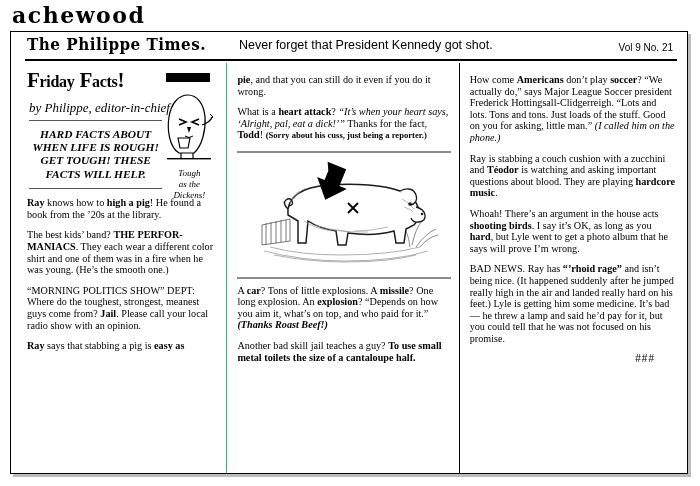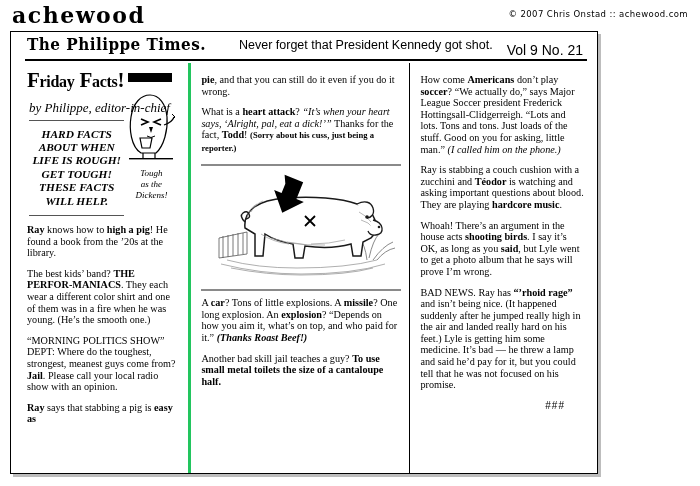--- a/index.html
+++ b/index.html
@@ -39,21 +39,21 @@
     font-size: 8.5px;
     letter-spacing: .4px;
     color: #000;
   }
 
   
   .paper {
     position: absolute;
     left: 10px;
     top: 31px;
-    width: 588px;
+    width: 678px;
     height: 443px;
     border: 1px solid #000;
     background: #fff;
     box-sizing: border-box;
     box-shadow: 3px 3px 0 #bdbdbd;
   }
 
   
   .nameplate {
     position: relative;
@@ -77,21 +77,21 @@
     left: 228px;
     top: 6px;
     font-family: "Liberation Sans", sans-serif;
     font-size: 12.5px;
   }
   .volume {
     position: absolute;
     right: 14px;
     top: 10px;
     font-family: "Liberation Sans", sans-serif;
-    font-size: 14px;
+    font-size: 10px;
   }
   .rule-heavy {
     position: absolute;
     left: 14px;
     right: 10px;
     top: 27px;
     border-top: 2px solid #000;
   }
 
   
@@ -106,21 +106,21 @@
     position: relative;
     box-sizing: border-box;
     font-size: 10.2px;
     line-height: 11.6px;
     text-align: left;
   }
   .col1 { width: 216px; padding: 6px 8px 0 16px; }
   .col2 {
     width: 233px;
     padding: 11px 8px 0 10px;
-    border-left: 3px solid #22c55e;
+    border-left: 1px solid #22c55e;
   }
   .col3 {
     width: 229px;
     padding: 11px 12px 0 10px;
     border-left: 1px solid #000;
   }
 
   p.story {
     margin: 0 0 9px 0;
   }
@@ -205,21 +205,20 @@
     letter-spacing: 1px;
     margin-top: 2px;
     padding-right: 20px;
   }
 </style>
 </head>
 <body>
 
 <div class="topbar">
   <div class="brand">achewood</div>
-  <div class="copyright">© 2007 Chris Onstad :: achewood.com</div>
 </div>
 
 <div class="paper">
 
   <div class="nameplate">
     <div class="paper-title">The Philippe Times.</div>
     <div class="headline-slogan">Never forget that President Kennedy got shot.</div>
     <div class="volume">Vol 9 No. 21</div>
     <div class="rule-heavy"></div>
   </div>
@@ -339,20 +338,20 @@
       <div>
           <p class="story"><span>A </span><b>car</b><span>? Tons of little explosions. A </span><b>missile</b><span>? One long explosion. An </span><b>explosion</b><span>? “Depends on how you aim it, what’s on top, and who paid for it.” </span><b style="font-style: italic;">(Thanks Roast Beef!)</b></p>
           <p class="story"><span>Another bad skill jail teaches a guy? </span><b>To use small metal toilets the size of a cantaloupe half.</b></p>
         </div>
     </div>
 
     <div class="col col3">
       <div>
           <p class="story"><span>How come </span><b>Americans</b><span> don’t play </span><b>soccer</b><span>? “We actually do,” says Major League Soccer president Frederick Hottingsall-Clidgerreigh. “Lots and lots. Tons and tons. Just loads of the stuff. Good on you for asking, little man.” </span><i>(I called him on the phone.)</i></p>
           <p class="story"><span>Ray is stabbing a couch cushion with a zucchini and </span><b>Téodor</b><span> is watching and asking important questions about blood. They are playing </span><b>hardcore music</b><span>.</span></p>
-          <p class="story"><span>Whoah! There’s an argument in the house acts </span><b>shooting birds</b><span>. I say it’s OK, as long as you </span><b>said</b><span>, but Lyle went to get a photo album that he says will prove I’m wrong.</span></p>
+          <p class="story"><span>Whoah! There’s an argument in the house acts </span><b>shooting birds</b><span>. I say it’s OK, as long as you </span><b>hard</b><span>, but Lyle went to get a photo album that he says will prove I’m wrong.</span></p>
           <p class="story"><span>BAD NEWS. Ray has </span><b>“’rhoid rage”</b><span> and isn’t being nice. (It happened suddenly after he jumped really high in the air and landed really hard on his feet.) Lyle is getting him some medicine. It’s bad — he threw a lamp and said he’d pay for it, but you could tell that he was not focused on his promise.</span></p>
         </div>
       <div class="endmark">###</div>
     </div>
 
   </div>
 </div>
 
 </body></html>

